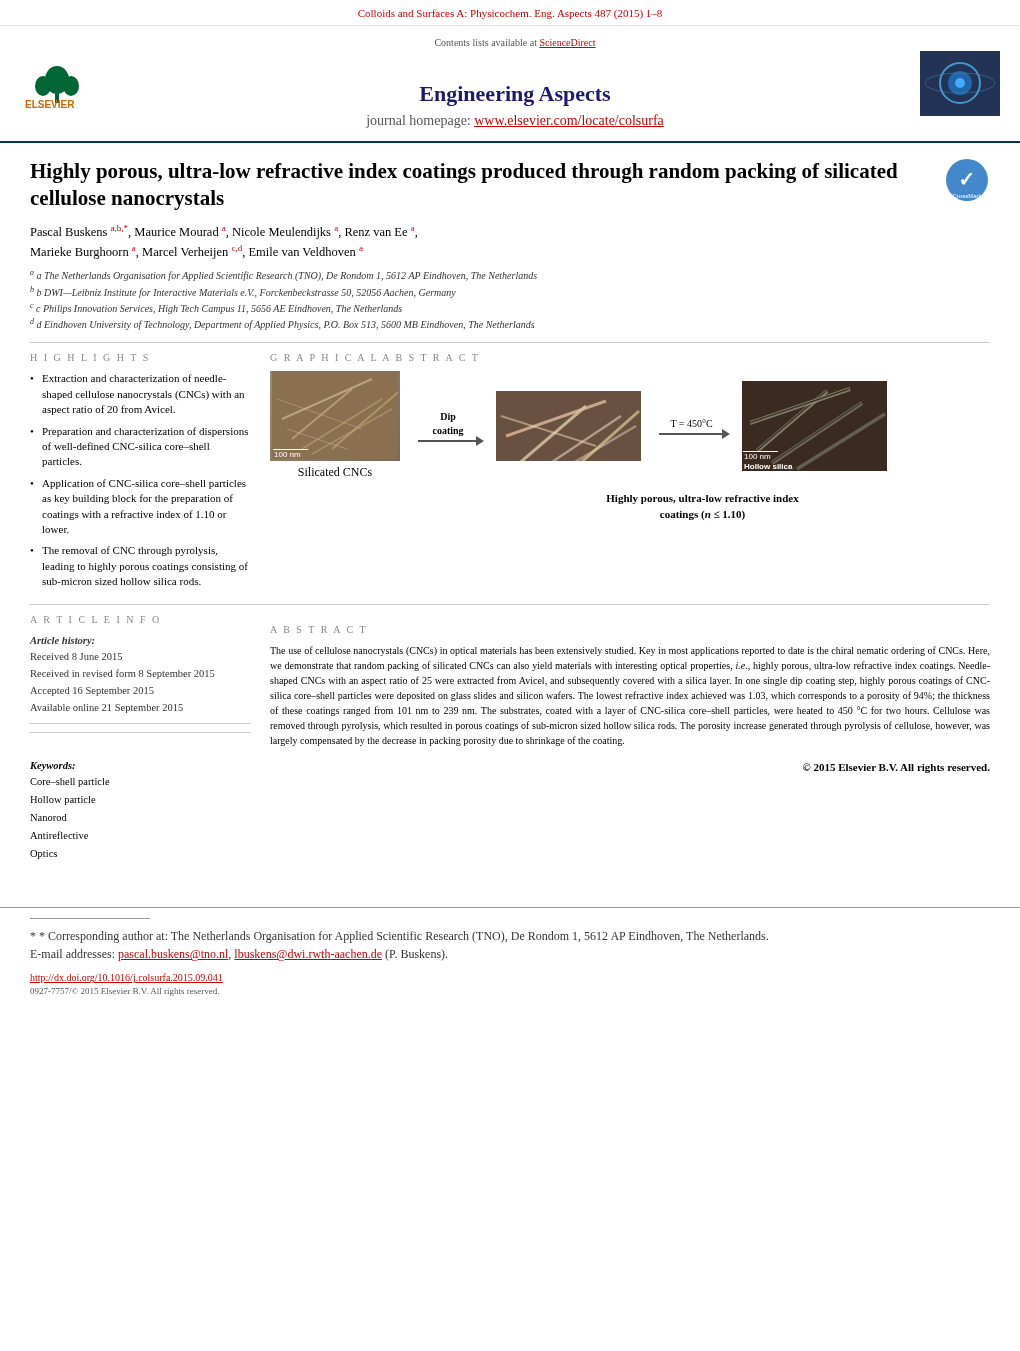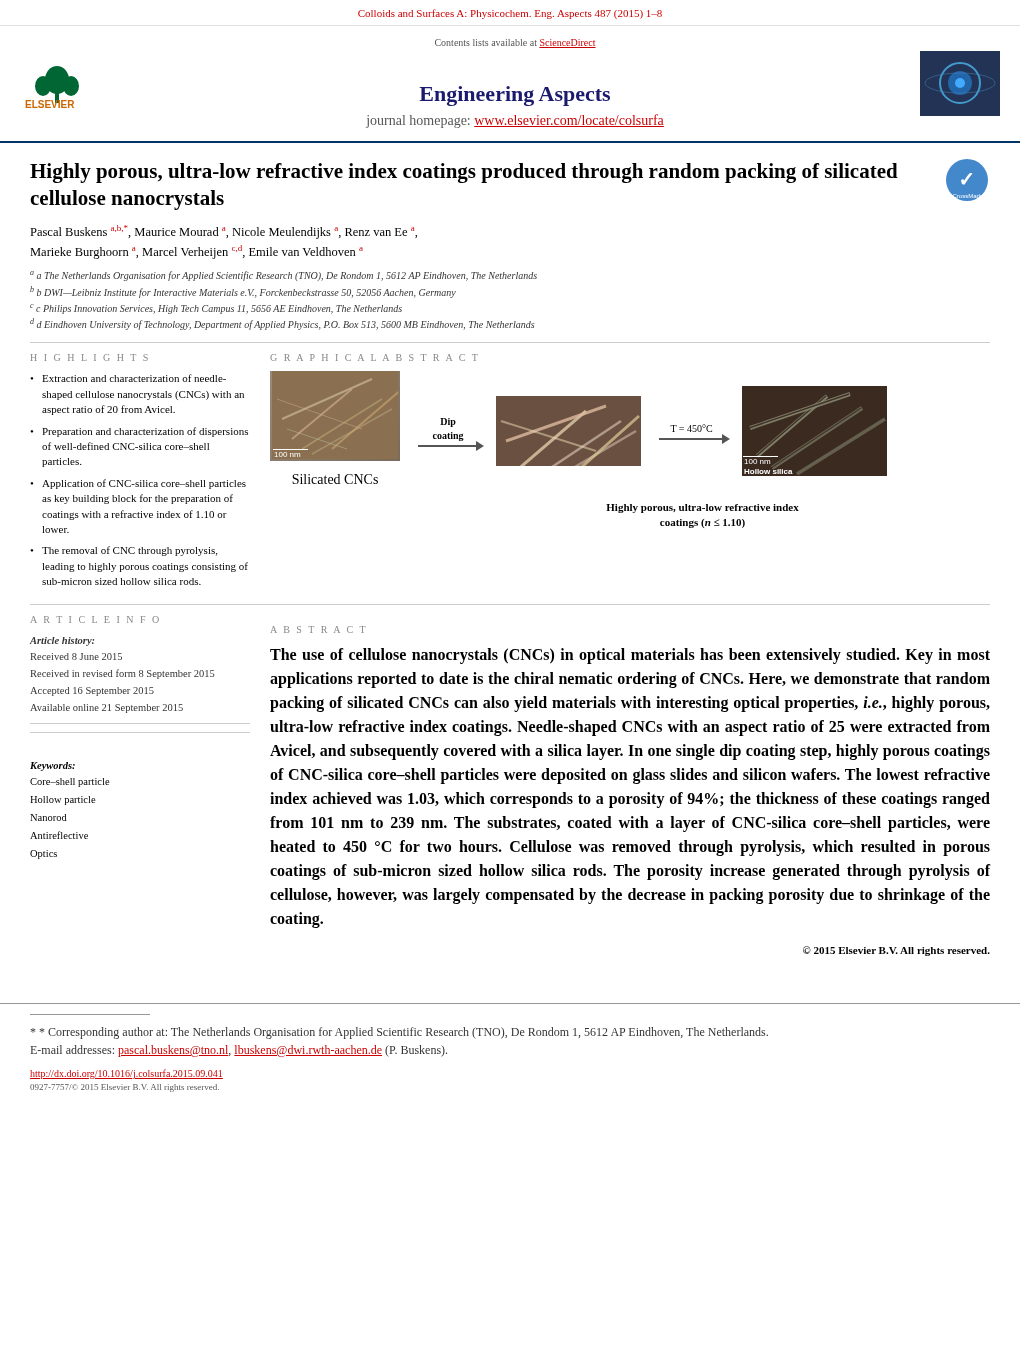--- a/index.html
+++ b/index.html
@@ -174,23 +174,23 @@
       margin-bottom: 6px;
     }
     .ga-img {
       width: 130px;
       height: 90px;
       background: #8a7a6a;
       position: relative;
       overflow: hidden;
     }
     .ga-label {
-      font-size: 14px;
+      font-size: 12px;
       text-align: center;
-      margin-top: 9px;
+      margin-top: 3px;
     }
     
     .cnc-img {
       width: 100%;
       height: 100%;
       background: linear-gradient(135deg, #9a8a7a 0%, #7a6a5a 100%);
       display: flex;
       align-items: flex-end;
       justify-content: flex-start;
       padding: 2px;
@@ -219,25 +219,24 @@
     .keyword-list {
       list-style: none;
       font-size: 10.5px;
       line-height: 1.7;
     }
     
     .abstract-section {
       margin-top: 10px;
     }
     .abstract-text {
-      font-size: 16px;
+      font-size: 10px;
       line-height: 1.5;
       color: #000;
       text-align: justify;
-      font-weight: bold;
     }
     .abstract-copy {
       font-size: 11px;
       text-align: right;
       margin-top: 12px;
       color: #000;
       font-weight: bold;
     }
     
     .article-footer {

